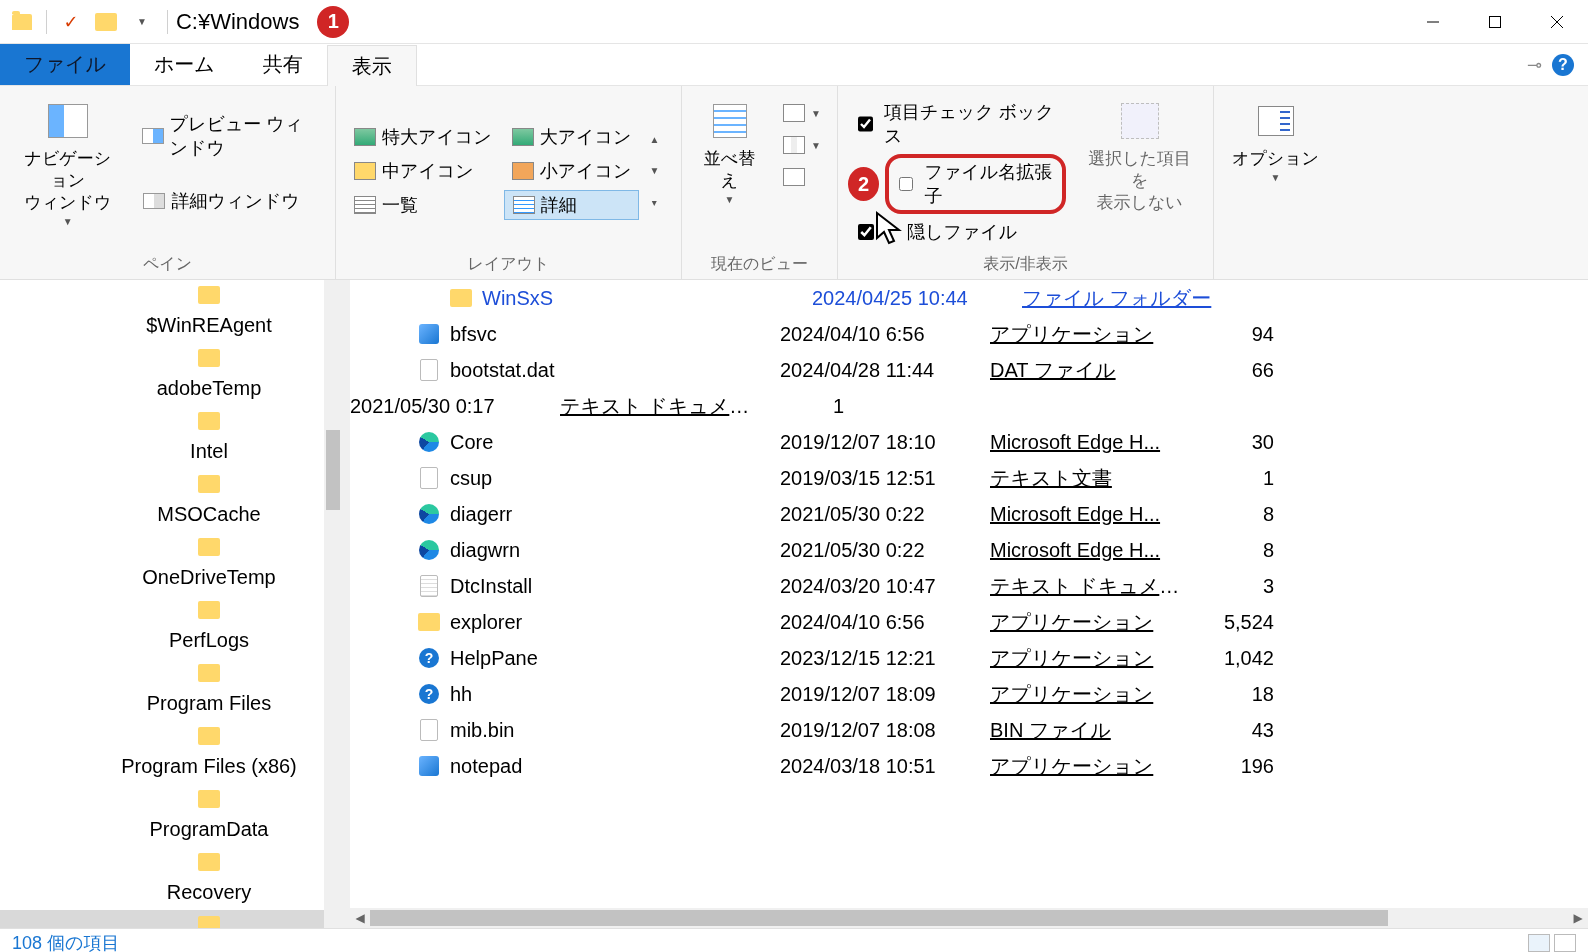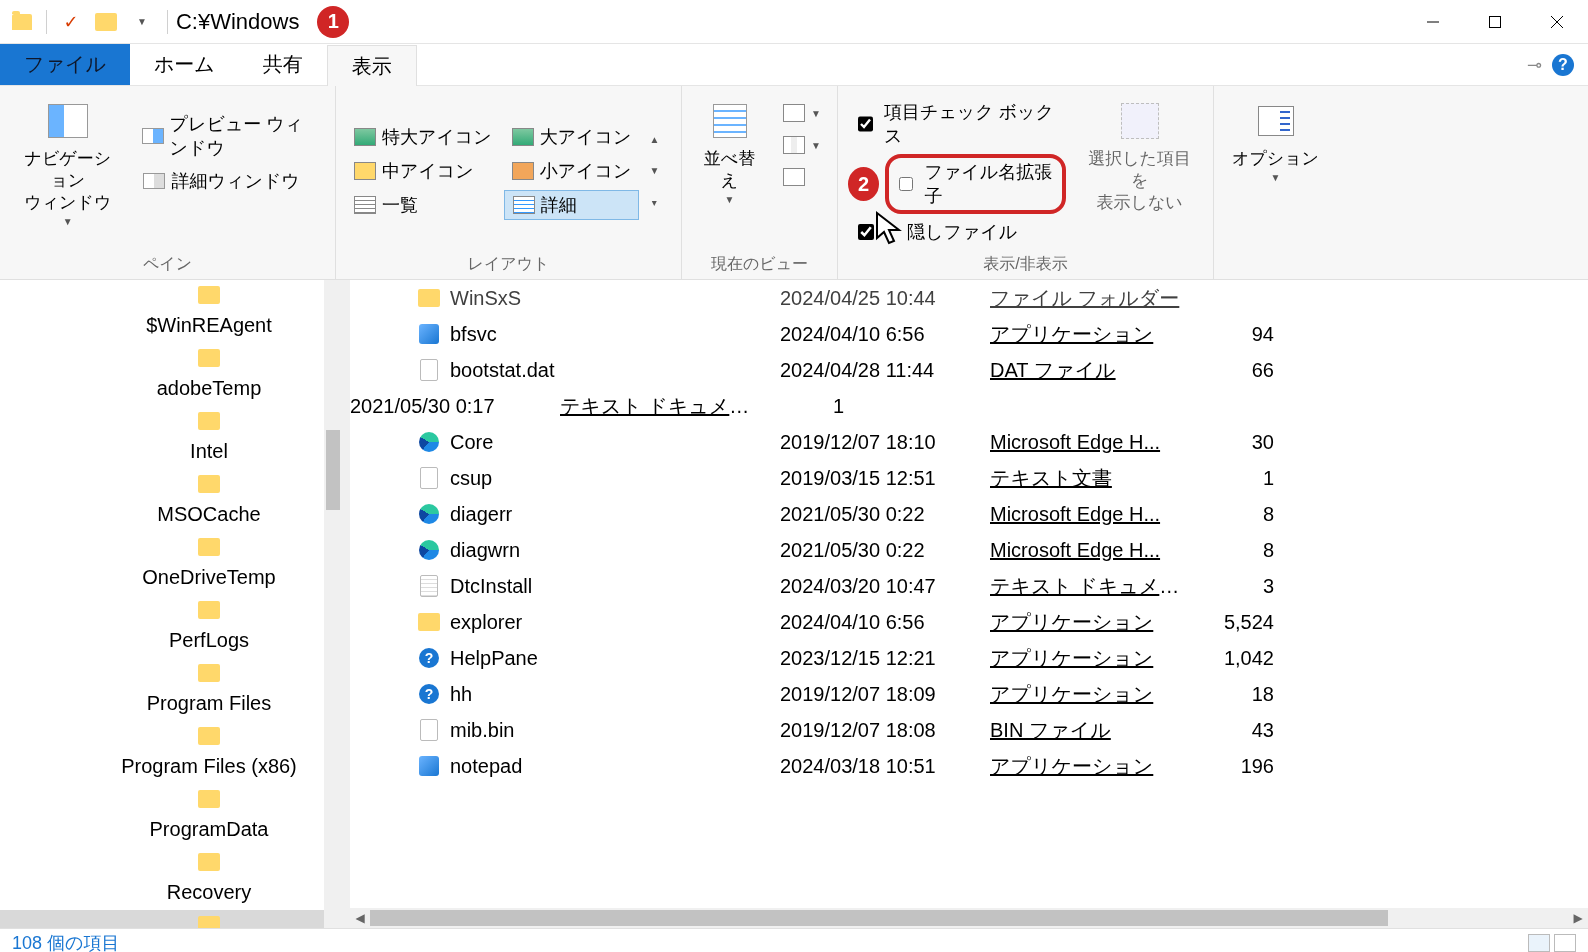--- a/index.html
+++ b/index.html
@@ -65,21 +65,21 @@
 
   .splitter { width: 8px; background: #f0f0f0; cursor: col-resize; }
 
   .files { flex: 1; display: flex; flex-direction: column; position: relative; }
   .files-list { flex: 1; overflow: hidden; }
   .file-row { display: flex; align-items: center; height: 36px; font-size: 20px; cursor: default; }
   .col-name { flex: 0 0 430px; display: flex; align-items: center; gap: 10px; padding-left: 68px; }
   .col-date { flex: 0 0 210px; }
   .col-type { flex: 0 0 206px; white-space: nowrap; overflow: hidden; text-overflow: ellipsis; text-decoration: underline; }
   .col-size { flex: 0 0 88px; text-align: right; padding-right: 10px; }
-  .file-row.dim { color: #404040; }
+  .file-row.dim { color: #1d4ed8; padding-left: 32px; }
 
   .h-scrollbar { height: 20px; background: #f0f0f0; display: flex; align-items: center; }
   .h-scrollbar .arrow { width: 20px; text-align: center; font-size: 12px; color: #666; cursor: default; }
   .h-scrollbar .track { flex: 1; height: 100%; position: relative; }
   .h-scrollbar .thumb { position: absolute; left: 0; width: 85%; top: 2px; bottom: 2px; background: #c2c2c2; }
 
   
   .statusbar { height: 28px; border-top: 1px solid #e0e0e0; display: flex; align-items: center; padding: 0 12px; font-size: 18px; color: #1976d2; }
   .statusbar-right { margin-left: auto; display: flex; gap: 4px; }
   .view-toggle { width: 22px; height: 18px; border: 1px solid #bbb; background: #eaf3fb; cursor: default; }
@@ -161,21 +161,21 @@
 
   <div class="ribbon-group" style="width:336px;">
     <div class="ribbon-group-body">
       <div class="big-button">
         <div class="icon-box">
             <div class="nav-pane-icon"></div>
           </div>
         <div class="label">ナビゲーション<br>ウィンドウ</div>
         <span style="font-size:10px;color:#555;margin-top:-4px;">▼</span>
       </div>
-      <div style="display:flex;flex-direction:column;gap:1px;padding-top:14px;">
+      <div style="display:flex;flex-direction:column;gap:21px;padding-top:14px;">
         <div class="small-row">
           <span class="sm-icon">
               <span class="preview-icon"></span>
             </span>
           <span>プレビュー ウィンドウ</span>
         </div>
         <div class="small-row">
           <span class="sm-icon">
               <span class="details-icon"></span>
             </span>

